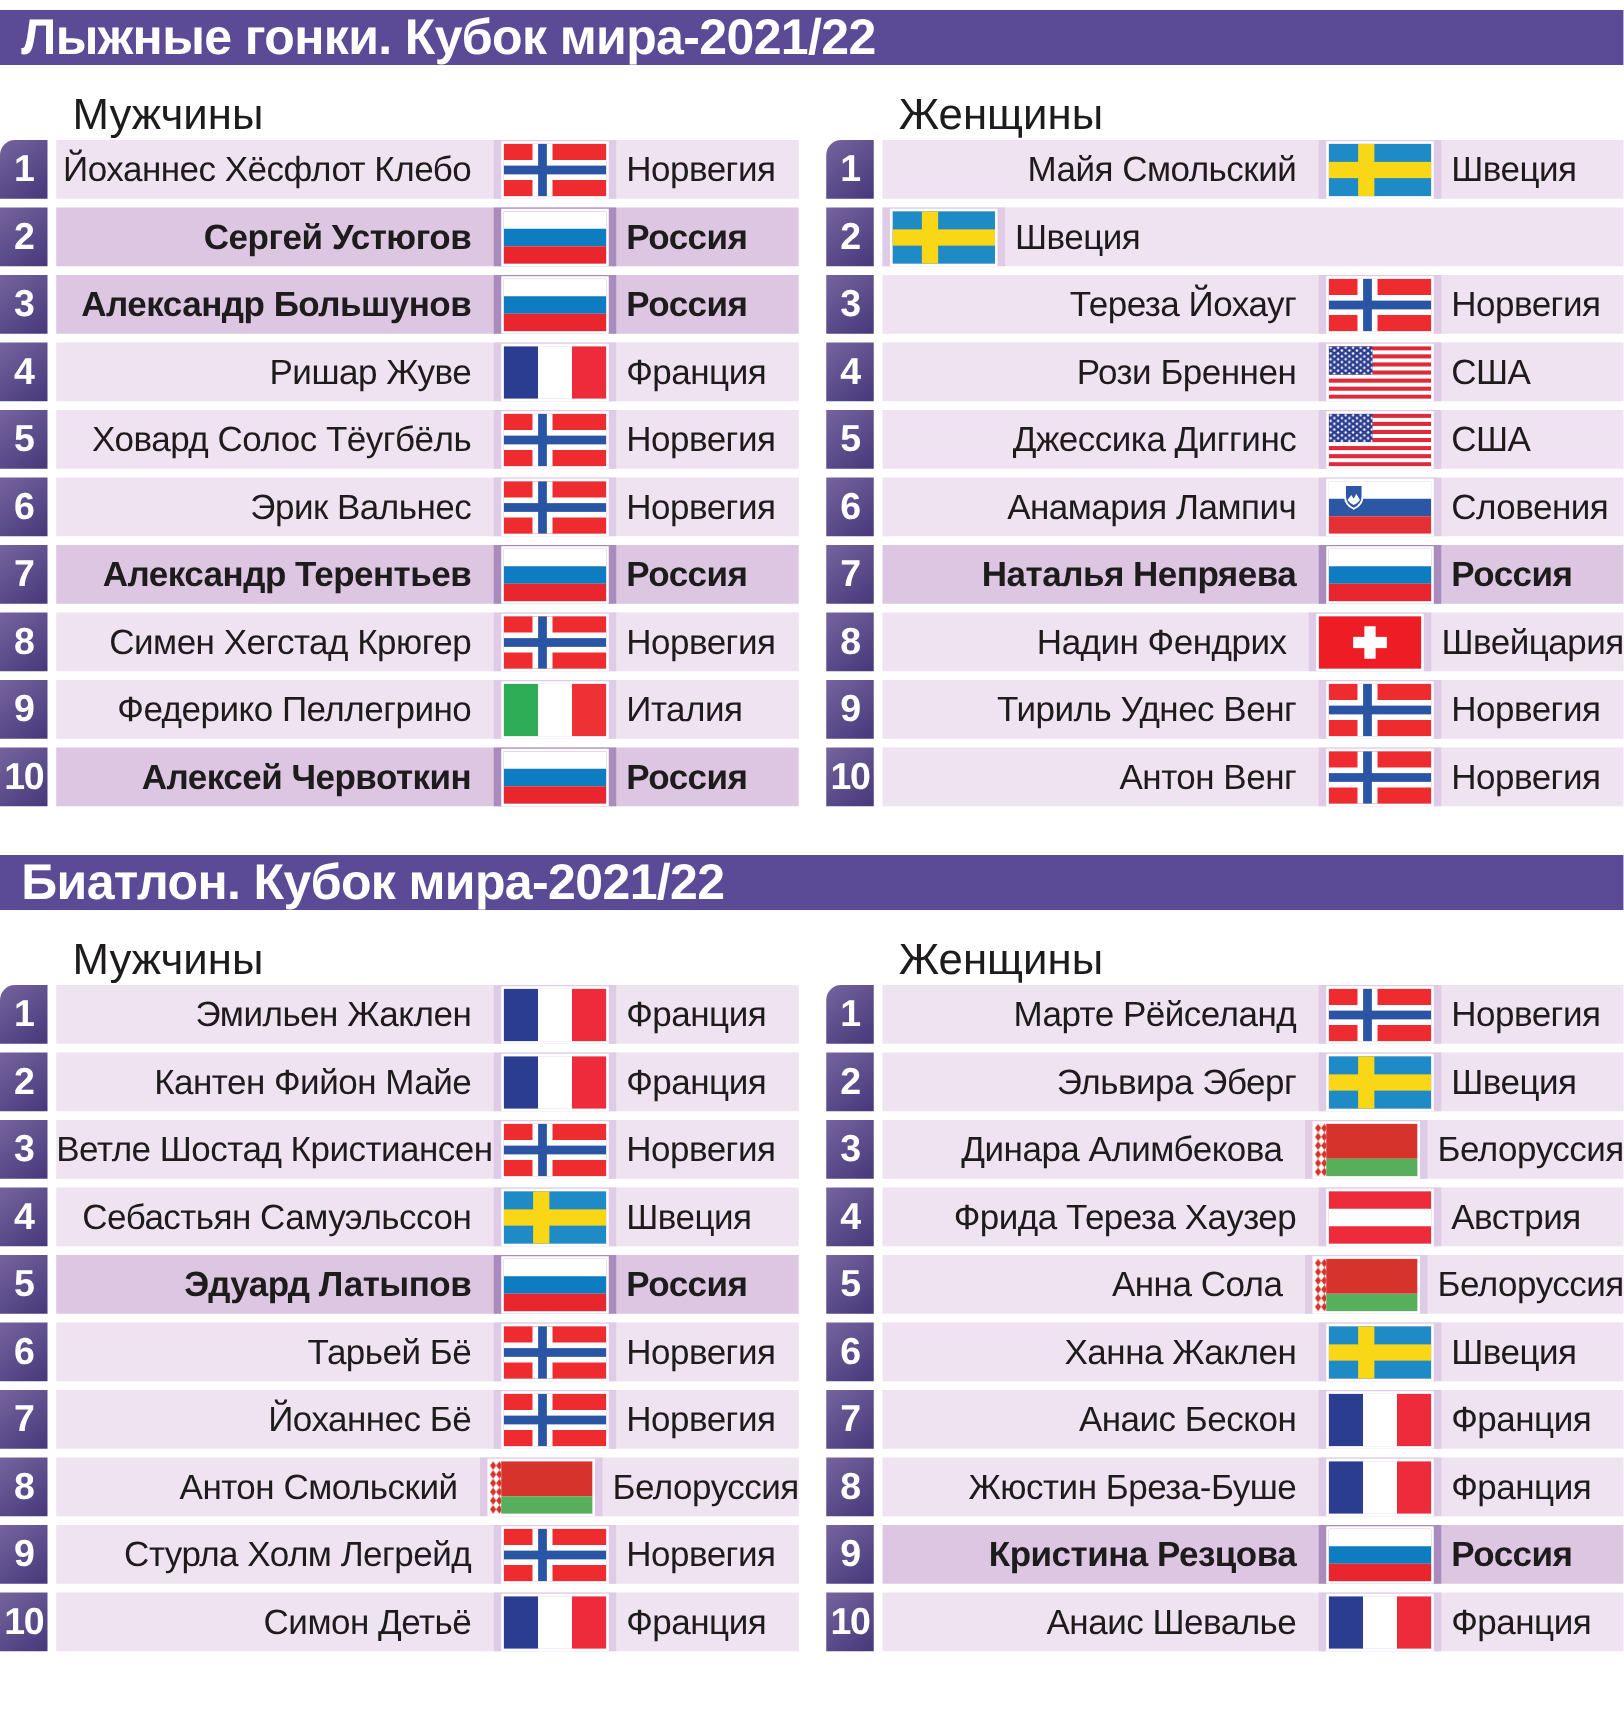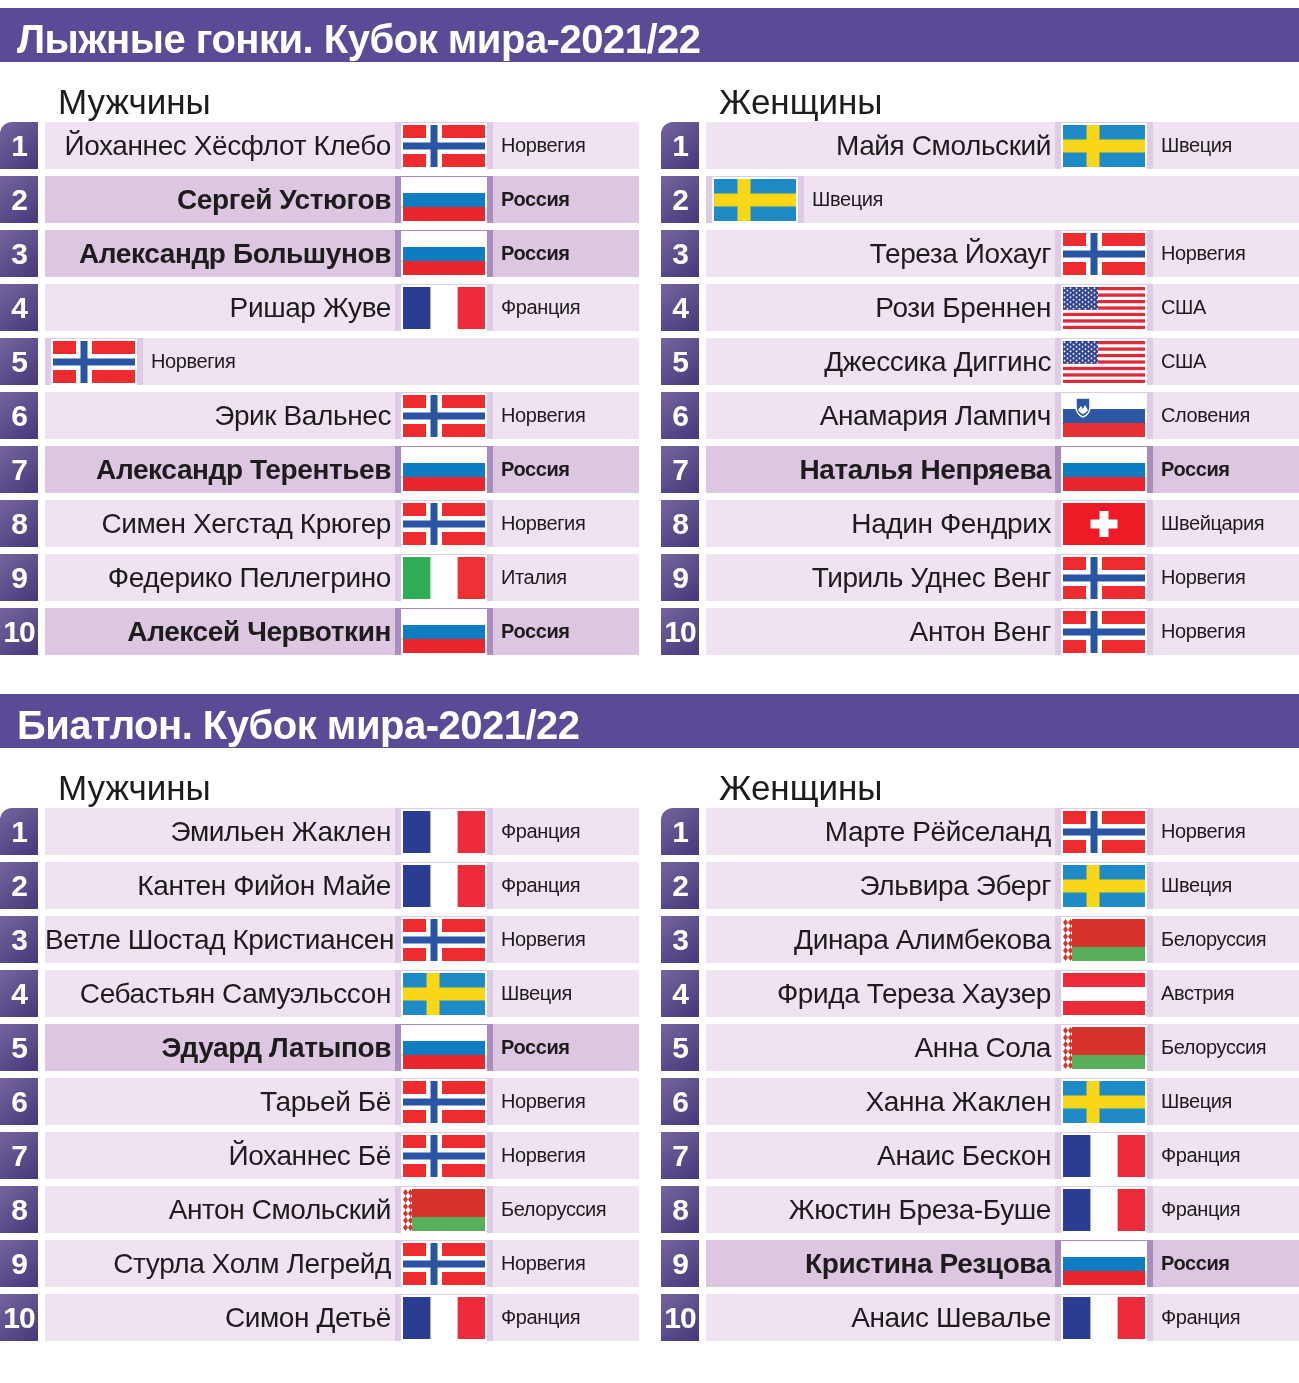--- a/index.html
+++ b/index.html
@@ -8,56 +8,56 @@
     width:1299px;height:1383px;
     box-sizing:border-box;
     padding-top:8px;
     overflow:hidden;
     background:#fff;
     color:var(--text,#1d1b1c);
     font-family:"Liberation Sans","DejaVu Sans",sans-serif;
   }
   .section + .section{margin-top:32px;}
   .band{
-    height:54px;
+    height:44px;
     background:var(--header,#5b4a96);
-    display:flex;align-items:flex-end;
+    display:flex;align-items:flex-start;
   }
   .band-title{
     color:#fff;font-size:40px;font-weight:bold;
     padding-left:17px;letter-spacing:-0.5px;white-space:nowrap;
   }
   .cols{display:flex;gap:22px;}
   .col{flex:0 0 639px;width:639px;}
   .col:last-child{flex:1 1 auto;}
   .col-label{margin:24px 0 4px 58px;font-size:35px;line-height:32px;}
   .row{display:flex;height:47px;margin-bottom:7px;}
   .rank{
     flex:0 0 38px;width:38px;margin-right:7px;
     background:linear-gradient(140deg,var(--rk1,#75649e) 0%,var(--rk2,#483a7c) 95%);
     color:#fff;font-weight:bold;font-size:30px;letter-spacing:-1px;
     display:flex;align-items:center;justify-content:center;
   }
   .row:first-child .rank{border-top-left-radius:12px;}
   .bar{flex:1;display:flex;align-items:center;background:var(--rowbg,#efe2f1);min-width:0;}
   .row.hl .bar{background:var(--rowbgh,#dcc6e1);font-weight:bold;}
   .name{
-    flex:1;min-width:0;text-align:right;padding-right:4px;
+    flex:1;min-width:0;text-align:right;padding-right:18px;
     font-size:28px;letter-spacing:-0.4px;white-space:nowrap;
   }
   .flagcell{
     flex:0 0 98px;height:47px;
     display:flex;align-items:center;justify-content:center;
     background:var(--fcell,#dfcbe6);
   }
   .row.hl .flagcell{background:var(--fcellh,#a98cbd);}
   .flag{width:82px;height:42px;border:2px solid #fff;display:block;}
   .country{
     flex:0 0 146px;box-sizing:border-box;padding-left:8px;
-    font-size:20px;letter-spacing:-0.4px;white-space:nowrap;
+    font-size:28px;letter-spacing:-0.4px;white-space:nowrap;
   }
 </style>
 </head>
 <body>
 
 <div class="page" id="app">
     <div class="section">
       <div class="band">
         <span class="band-title">Лыжные гонки. Кубок мира-2021/22</span>
       </div>
@@ -119,20 +119,21 @@
                     <rect width="27.4" height="42" fill="#2B3D90"></rect>
                     <rect x="54.6" width="27.4" height="42" fill="#EE2B3B"></rect>
                   </svg>
                 </div>
                 <div class="country">Франция</div>
               </div>
             </div>
             <div class="row">
               <div class="rank">5</div>
               <div class="bar">
+                <div class="name">Ховард Солос Тёугбёль</div>
                 <div class="flagcell">
                   <svg class="flag" viewBox="0 0 82 42" preserveAspectRatio="none" xmlns="http://www.w3.org/2000/svg">
                     <rect width="82" height="42" fill="#EE2B2F"></rect>
                     <rect x="23" width="16" height="42" fill="#fff"></rect>
                     <rect y="13" width="82" height="16" fill="#fff"></rect>
                     <rect x="27.5" width="7" height="42" fill="#2A55A4"></rect>
                     <rect y="17.5" width="82" height="7" fill="#2A55A4"></rect>
                   </svg>
                 </div>
                 <div class="country">Норвегия</div>

